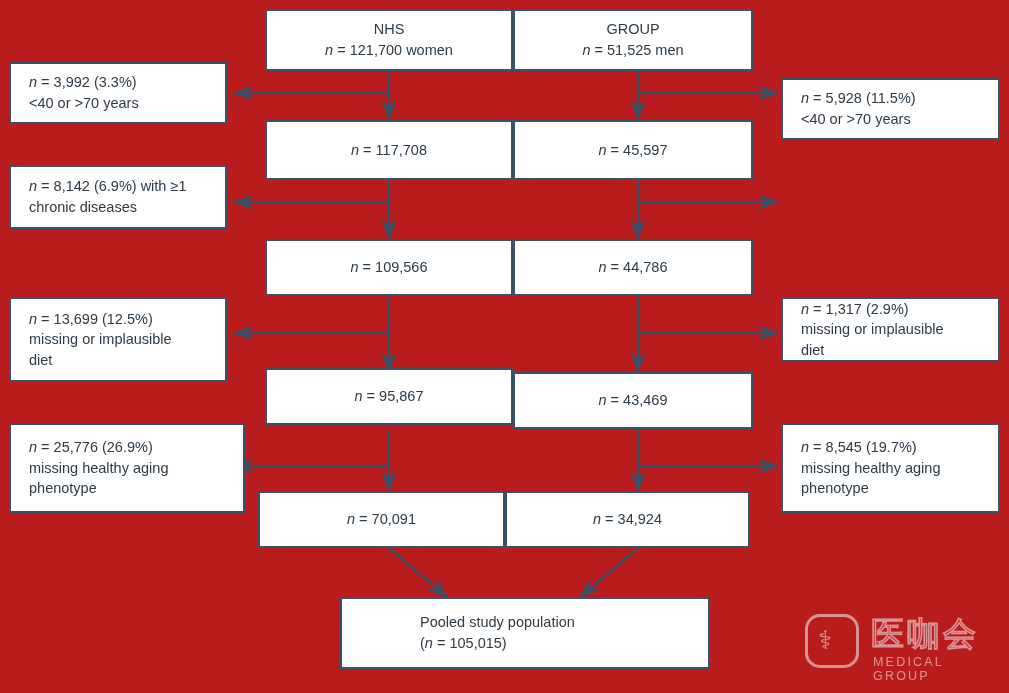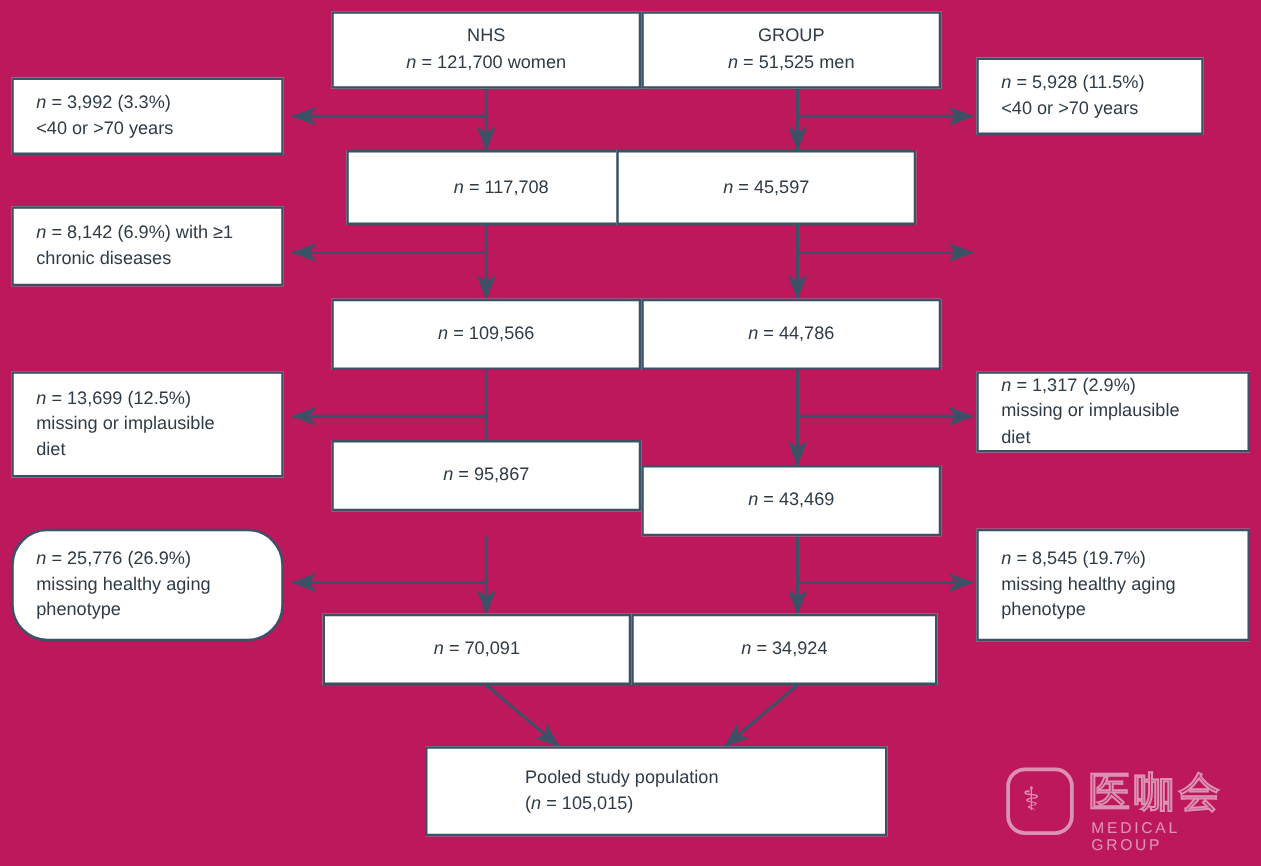--- a/index.html
+++ b/index.html
@@ -8,21 +8,21 @@
     background: #ffffff;
   }
   body {
     font-family: "Liberation Sans", "DejaVu Sans", sans-serif;
     color: #2c3e50;
   }
   #canvas {
     position: relative;
     width: 1009px;
     height: 693px;
-    background: #be185d;
+    background: #b91c1c;
     overflow: hidden;
   }
   svg.wires {
     position: absolute;
     left: 0;
     top: 0;
     width: 1009px;
     height: 693px;
     pointer-events: none;
   }
@@ -153,37 +153,37 @@
   </svg>
 
   <div class="node source" style="left:265px; top:9px; width:248px; height:62px;">
     <div class="txt"><span>NHS</span><br><span class="ital">n</span><span> = 121,700 women</span></div>
   </div>
 
   <div class="node source" style="left:513px; top:9px; width:240px; height:62px;">
     <div class="txt"><span>GROUP</span><br><span class="ital">n</span><span> = 51,525 men</span></div>
   </div>
 
-  <div class="node center" style="left:265px; top:120px; width:248px; height:60px;margin-left:12px;">
+  <div class="node center" style="left:265px; top:120px; width:248px; height:60px;">
     <div class="txt"><span class="ital">n</span><span> = 117,708</span></div>
   </div>
 
   <div class="node center" style="left:265px; top:239px; width:248px; height:57px;">
     <div class="txt"><span class="ital">n</span><span> = 109,566</span></div>
   </div>
 
-  <div class="node center" style="left:265px; top:352px; width:248px; height:57px;">
+  <div class="node center" style="left:265px; top:368px; width:248px; height:57px;">
     <div class="txt"><span class="ital">n</span><span> = 95,867</span></div>
   </div>
 
   <div class="node center" style="left:258px; top:491px; width:247px; height:57px;">
     <div class="txt"><span class="ital">n</span><span> = 70,091</span></div>
   </div>
 
-  <div class="node center" style="left:493px; top:120px; width:240px; height:60px;">
+  <div class="node center" style="left:513px; top:120px; width:240px; height:60px;">
     <div class="txt"><span class="ital">n</span><span> = 45,597</span></div>
   </div>
 
   <div class="node center" style="left:513px; top:239px; width:240px; height:57px;">
     <div class="txt"><span class="ital">n</span><span> = 44,786</span></div>
   </div>
 
   <div class="node center" style="left:513px; top:372px; width:240px; height:57px;">
     <div class="txt"><span class="ital">n</span><span> = 43,469</span></div>
   </div>
@@ -198,26 +198,26 @@
 
   <div class="node excl" style="left:9px; top:165px; width:218px; height:64px;">
     <div class="txt"><span class="ital">n</span><span> = 8,142 (6.9%) with ≥1</span><br><span>chronic diseases</span></div>
   </div>
 
   <div class="node excl" style="left:9px; top:297px; width:218px; height:85px;">
     <div class="txt"><span class="ital">n</span><span> = 13,699 (12.5%)</span><br><span>missing or implausible
 diet</span></div>
   </div>
 
-  <div class="node excl" style="left:9px; top:423px; width:218px; height:90px;border-radius:29px;">
+  <div class="node excl" style="left:9px; top:423px; width:236px; height:90px;">
     <div class="txt"><span class="ital">n</span><span> = 25,776 (26.9%)</span><br><span>missing healthy aging
 phenotype</span></div>
   </div>
 
-  <div class="node excl" style="left:781px; top:46px; width:182px; height:62px;">
+  <div class="node excl" style="left:781px; top:78px; width:219px; height:62px;">
     <div class="txt"><span class="ital">n</span><span> = 5,928 (11.5%)</span><br><span>&lt;40 or &gt;70 years</span></div>
   </div>
 
 
   <div class="node excl" style="left:781px; top:297px; width:219px; height:65px;">
     <div class="txt"><span class="ital">n</span><span> = 1,317 (2.9%)</span><br><span>missing or implausible
 diet</span></div>
   </div>
 
   <div class="node excl" style="left:781px; top:423px; width:219px; height:90px;justify-content:flex-end;">

